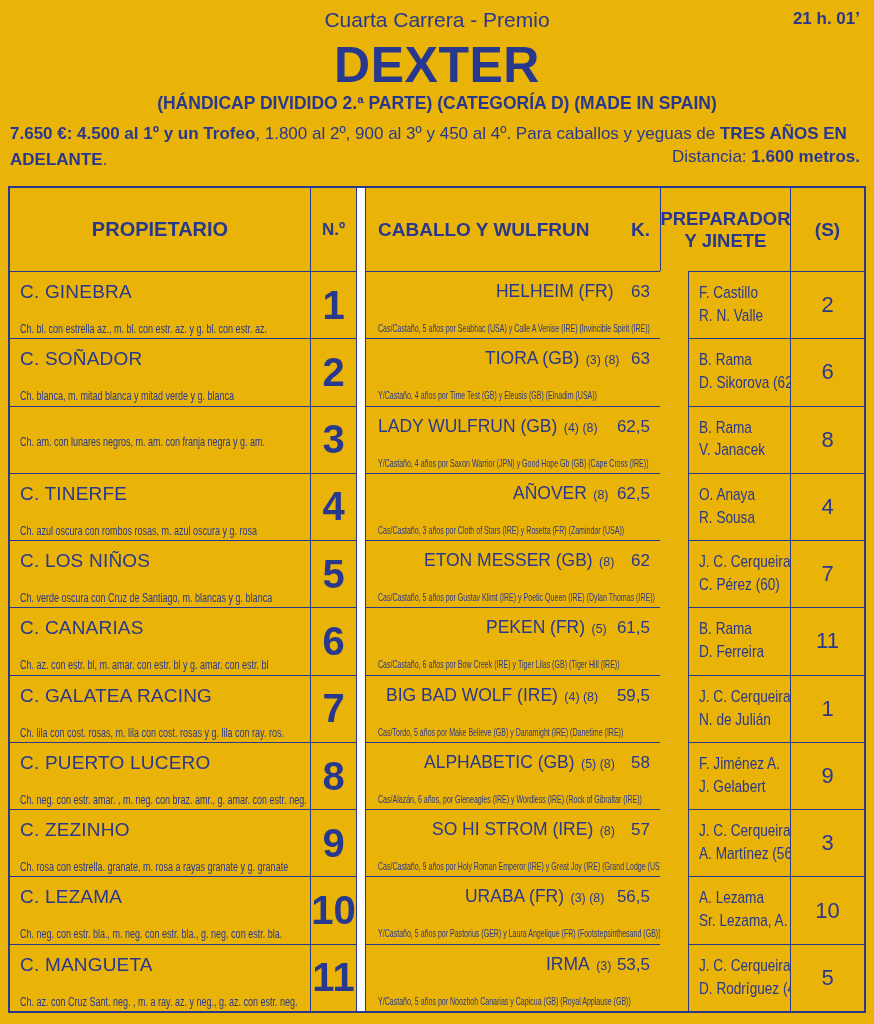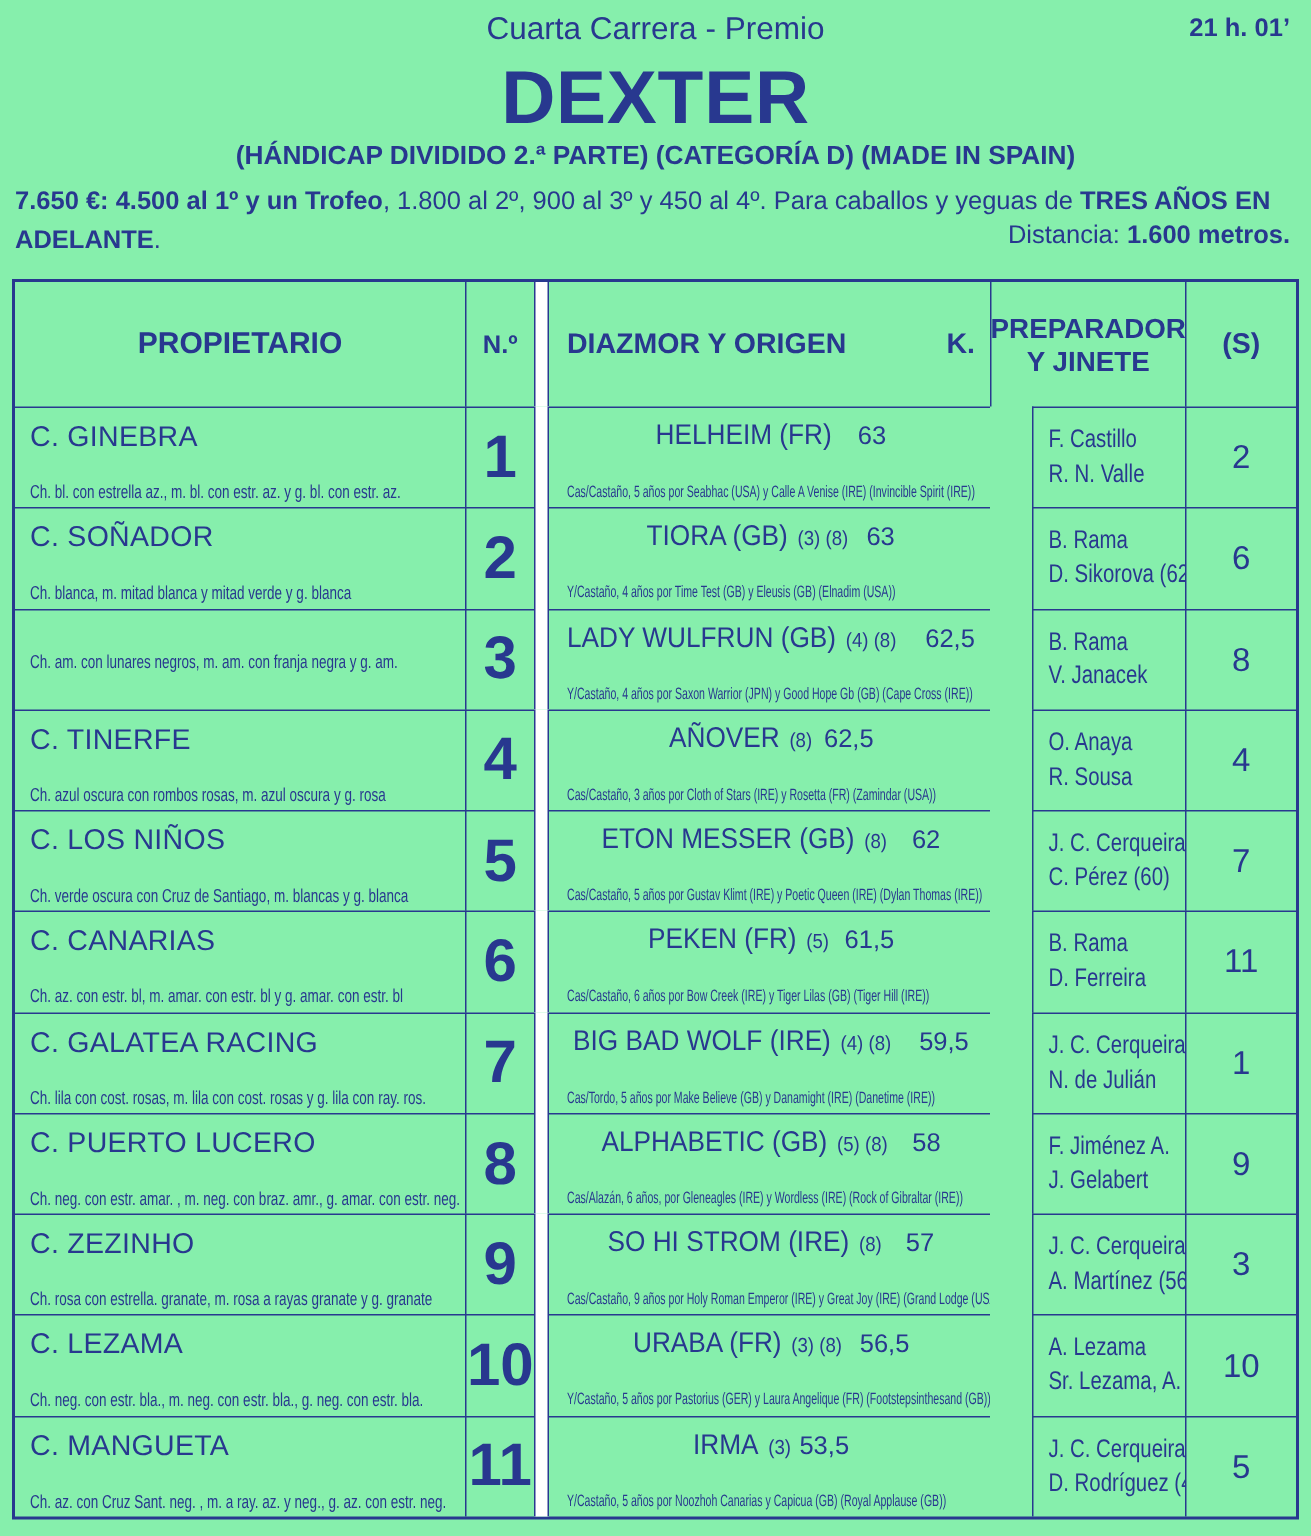--- a/index.html
+++ b/index.html
@@ -1,21 +1,21 @@
 <!DOCTYPE html>
 <html><head>
 <meta charset="utf-8">
 <style>
   * { margin:0; padding:0; box-sizing:border-box; }
   html,body { background:#ffffff; }
   body { width:874px; height:1024px; overflow:hidden; }
   .page {
     position:relative; width:874px; height:1024px;
     font-family:"Liberation Sans", sans-serif;
-    color:#28388f; background:#86efac;
+    color:#28388f; background:#eab308;
   }
   
   .race-label { position:absolute; top:8px; left:0; width:100%; text-align:center; font-size:21px; }
   .race-time  { position:absolute; top:9px; right:14px; font-size:17px; font-weight:bold; }
   .race-title { position:absolute; top:36px; left:0; width:100%; text-align:center;
                 font-size:50px; font-weight:bold; letter-spacing:.5px; }
   .race-subtitle { position:absolute; top:93px; left:0; width:100%; text-align:center;
                    font-size:17.5px; font-weight:bold; }
   .conditions { position:absolute; top:121px; left:10px; width:854px;
                 font-size:17px; line-height:1.55; }
@@ -42,21 +42,21 @@
   .hd-num { font-size:17px;text-align:center; }
   .hd-horse { justify-content:space-between; padding:0 10px 0 12px; font-size:19px; text-align:left; }
   .hd-prep { font-size:18.5px; line-height:1.15; padding:0 14px; }
   .hd-s { font-size:19px; }
   
   .c-owner { padding:9px 0 6px 10px; display:flex; flex-direction:column; justify-content:space-between; }
   .owner-name { font-size:19px; letter-spacing:.2px; }
   .c-num { display:flex; align-items:center; justify-content:center;
            font-size:40px; font-weight:bold; }
   .c-horse { padding:8px 10px 6px 12px; display:flex; flex-direction:column; justify-content:space-between; }
-  .horse-line1 { display:flex; justify-content:center; align-items:baseline; }
+  .horse-line1 { display:flex; justify-content:flex-end; align-items:baseline; }
   .horse-name { font-size:19px; white-space:nowrap; display:inline-block;
                 transform:scaleX(.92); transform-origin:0 60%; }
   .tags { font-size:13.5px; margin-left:7px; }
   .weight { font-size:17px; flex:none; }
   .fine { height:15px;margin-top:16px; }
   .squeeze { display:inline-block; white-space:nowrap; transform-origin:0 60%; }
   .d1 { font-size:12.5px; transform:scaleX(.72); }
   .d2 { font-size:11px;   transform:scaleX(.64); }
   .c-prep { padding:10px 0 0 10px; font-size:17px; line-height:1.35;margin-left:28px; }
   .squeeze-p { display:inline-block; white-space:nowrap; transform:scaleX(.8); transform-origin:0 50%; }
@@ -76,21 +76,21 @@
 
   <div class="distance"><span>Distancia: </span><b>1.600 metros.</b></div>
 
   <div class="table-wrap">
     <div class="grid" id="grid">
 
       <div class="cell hd">PROPIETARIO</div>
       <div class="cell hd hd-num bl">N.º</div>
       <div class="cell gut"></div>
       <div class="cell hd hd-horse">
-        <span>DIAZMOR Y ORIGEN</span>
+        <span>CABALLO Y WULFRUN</span>
         <span>K.</span>
       </div>
       <div class="cell hd hd-prep bl">PREPARADOR Y JINETE</div>
       <div class="cell hd hd-s bl">(S)</div>
 
   <div class="cell c-owner bt">
     <div class="owner-name">C. GINEBRA</div>
     <div class="fine"><span class="squeeze d1">Ch. bl. con estrella az., m. bl. con estr. az. y g. bl. con estr. az.</span></div>
   </div>
   <div class="cell c-num bt bl">1</div>

